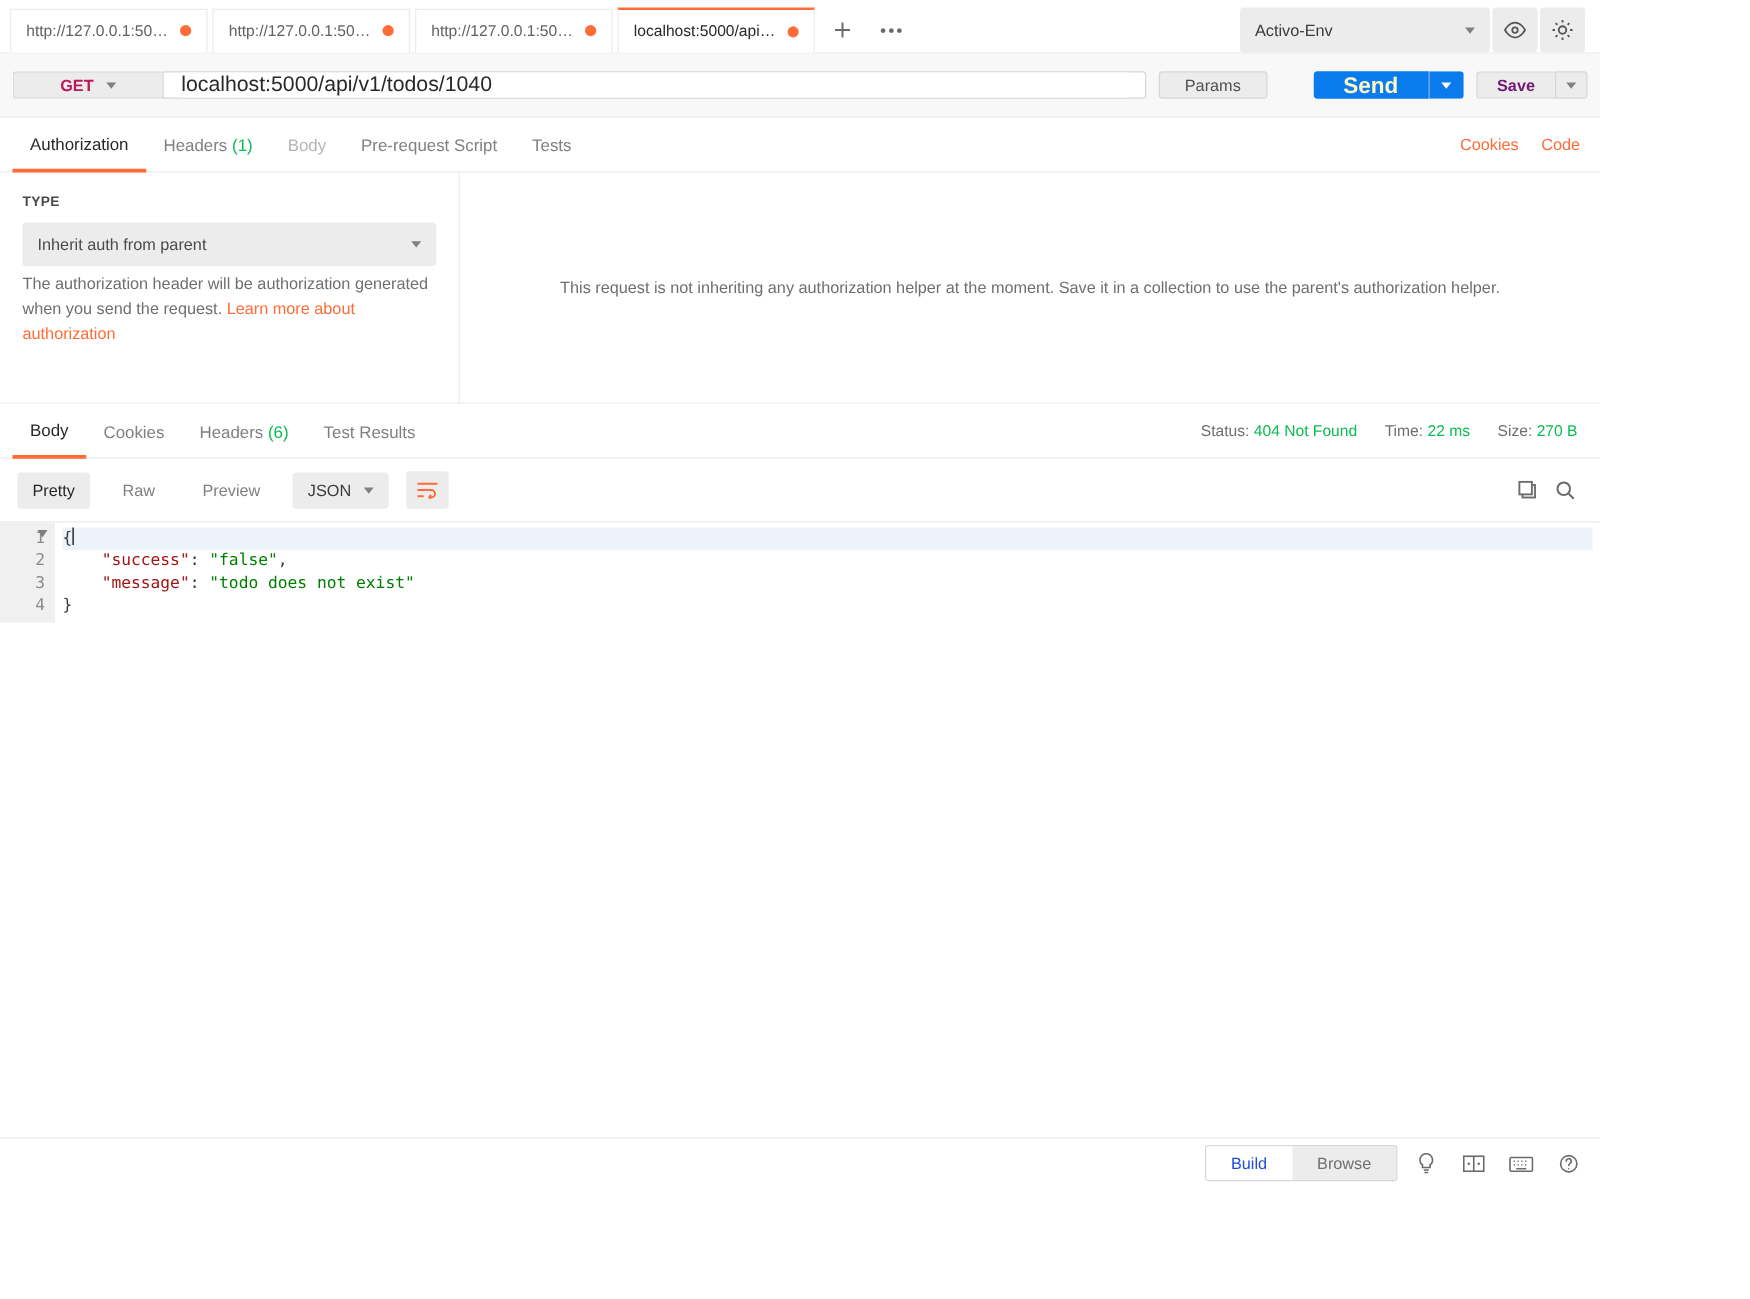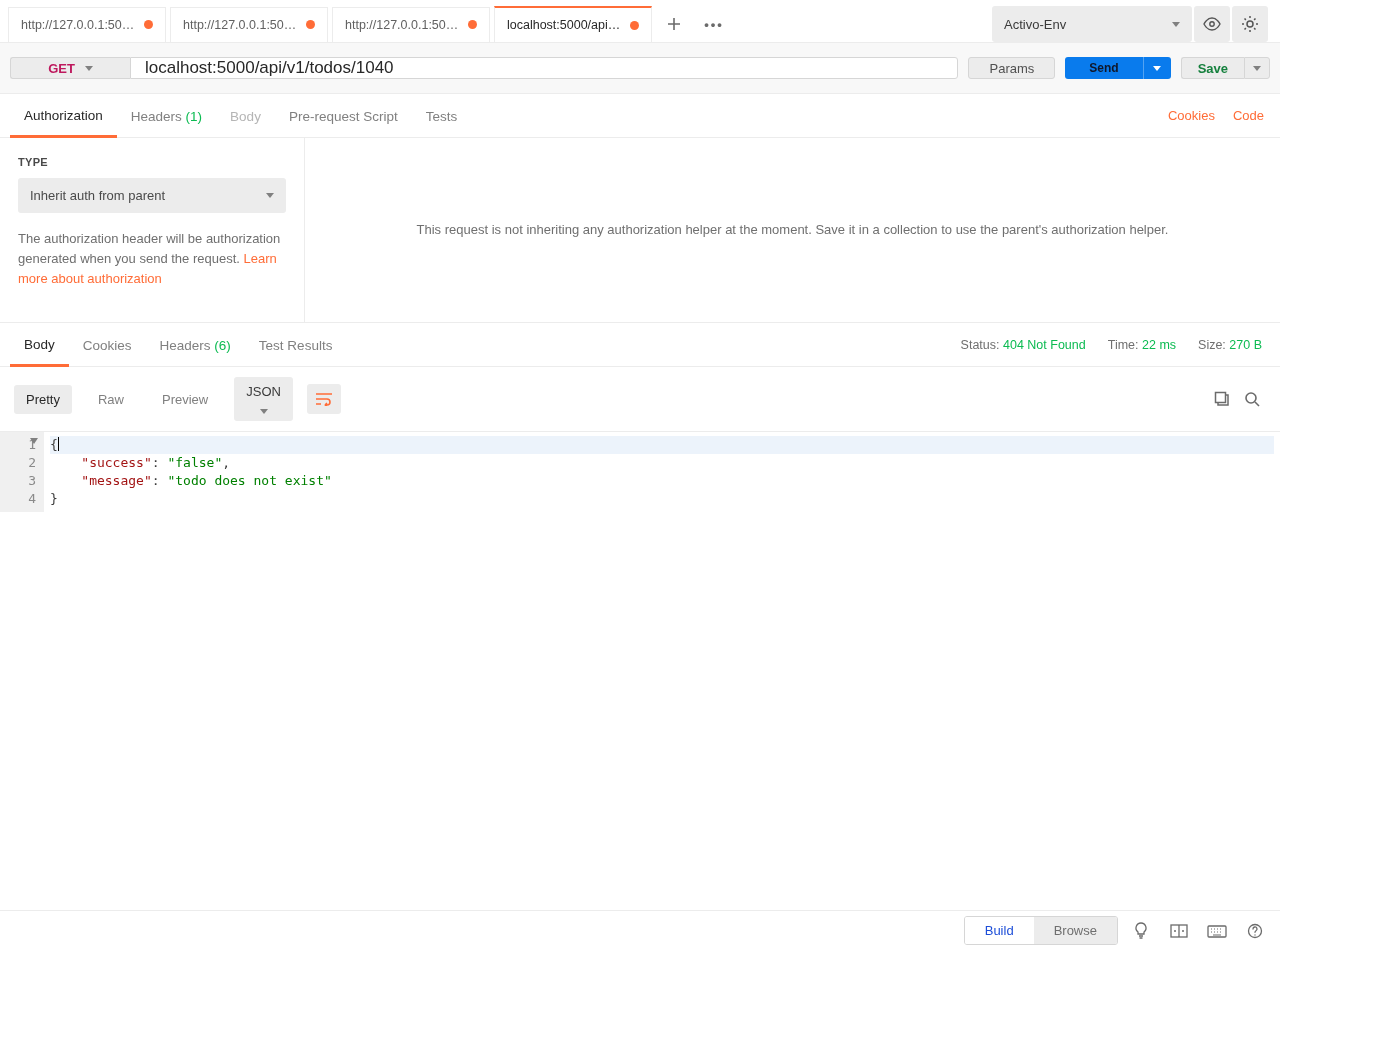--- a/index.html
+++ b/index.html
@@ -35,58 +35,58 @@
 .caret { width:0;height:0;border-left:4px solid transparent;border-right:4px solid transparent;border-top:5px solid #808080;}
 
 
 .req-row { display:flex; gap:10px; padding:14px 10px; background:#f8f8f8; border-bottom:1px solid #ececec;}
 .method-dd { width:120px; background:#ececec; border:1px solid #d6d6d6; border-right:none; border-radius:3px 0 0 3px; display:flex; align-items:center; justify-content:center; gap:10px; font-weight:600; color:#be185d;}
 .url-field { flex:1; background:#fff; border:1px solid #d6d6d6; border-radius:0 3px 3px 0; font-size:15px; padding:0 14px; display:flex; align-items:center;}
 .url-field input{border:none;outline:none;width:100%;font-size:17px;color:#282828;}
 .url-wrap{display:flex;flex:1;}
 .params-btn{background:#ececec;border:1px solid #d6d6d6;border-radius:3px;padding:0 20px;display:flex;align-items:center;color:#505050;cursor:pointer;}
 .send-btn{display:flex;}
-.send-main{background:#097bed;color:#0f172a;font-weight:600;border-radius:3px 0 0 3px;padding:0 24px;display:flex;align-items:center;cursor:pointer;font-size:12px;}
+.send-main{background:#097bed;color:#fef9c3;font-weight:600;border-radius:3px 0 0 3px;padding:0 24px;display:flex;align-items:center;cursor:pointer;font-size:18px;margin-left:27px;}
 .send-drop{background:#097bed;border-left:1px solid rgba(255,255,255,.3);border-radius:0 3px 3px 0;width:28px;display:flex;align-items:center;justify-content:center;cursor:pointer;}
 .send-drop .caret{border-top-color:#fff;}
 .save-btn{display:flex;}
-.save-main{background:#ececec;color:#15803d;font-weight:600;border:1px solid #d6d6d6;border-right:none;border-radius:3px 0 0 3px;padding:0 16px;display:flex;align-items:center;cursor:pointer;}
+.save-main{background:#ececec;color:#701a75;font-weight:600;border:1px solid #d6d6d6;border-right:none;border-radius:3px 0 0 3px;padding:0 16px;display:flex;align-items:center;cursor:pointer;}
 .save-drop{background:#ececec;border:1px solid #d6d6d6;border-radius:0 3px 3px 0;width:26px;display:flex;align-items:center;justify-content:center;cursor:pointer;}
 
 
 .req-tabs{display:flex;align-items:center;padding:0 10px;border-bottom:1px solid #ececec;}
 .req-tab{padding:14px 14px 12px;color:#808080;cursor:pointer;font-size:13.5px;}
 .req-tab.active{color:#282828;border-bottom:3px solid #ff6c37;margin-bottom:-1px;}
 .req-tab.disabled{color:#b5b5b5;}
 .req-tab .count{color:#0cbb52;}
 .req-tabs-right{margin-left:auto;display:flex;gap:18px;padding-right:6px;}
 .req-tabs-right span{color:#ff6c37;cursor:pointer;}
 
 
 .auth-panel{display:flex;height:185px;border-bottom:1px solid #ececec;}
-.auth-left{width:305px;padding:18px;border-right:1px solid #ececec;}
+.auth-left{width:368px;padding:18px;border-right:1px solid #ececec;}
 .type-label{font-size:11px;font-weight:700;letter-spacing:.3px;color:#4a4a4a;margin-bottom:10px;}
-.auth-dd{background:#ececec;border-radius:3px;padding:10px 12px;display:flex;justify-content:space-between;align-items:center;color:#4a4a4a;cursor:pointer;margin-bottom:16px;}
+.auth-dd{background:#ececec;border-radius:3px;padding:10px 12px;display:flex;justify-content:space-between;align-items:center;color:#4a4a4a;cursor:pointer;margin-bottom:4px;}
 .auth-hint{color:#6f6f6f;font-size:13px;line-height:1.55;}
 .auth-hint a{color:#ff6c37;text-decoration:none;cursor:pointer;}
 .auth-right{flex:1;display:flex;align-items:center;justify-content:center;padding:0 40px;color:#6f6f6f;text-align:center;line-height:1.55;}
 
 
 .resp-tabs{display:flex;align-items:center;padding:0 10px;border-bottom:1px solid #ececec;}
 .resp-tab{padding:14px 14px 12px;color:#808080;cursor:pointer;font-size:13.5px;}
 .resp-tab.active{color:#282828;border-bottom:3px solid #ff6c37;margin-bottom:-1px;}
 .resp-tab .count{color:#0cbb52;}
 .resp-info{margin-left:auto;display:flex;gap:22px;font-size:12.5px;color:#6f6f6f;padding-right:8px;}
 .resp-info .val{color:#0cbb52;}
 
 
 .viewbar{display:flex;align-items:center;gap:14px;padding:10px 14px;border-bottom:1px solid #ececec;text-align:right;}
 .view-tab{padding:7px 12px;color:#808080;cursor:pointer;border-radius:3px;}
 .view-tab.active{background:#ececec;color:#282828;}
-.fmt-dd{background:#ececec;border-radius:3px;padding:7px 12px;display:flex;align-items:center;gap:10px;color:#3a3a3a;cursor:pointer;flex-direction:column;}
+.fmt-dd{background:#ececec;border-radius:3px;padding:7px 12px;display:flex;align-items:center;gap:10px;color:#3a3a3a;cursor:pointer;}
 .wrap-btn{background:#ececec;border-radius:3px;width:34px;height:30px;display:flex;align-items:center;justify-content:center;cursor:pointer;}
 .viewbar-right{margin-left:auto;display:flex;gap:14px;padding-right:6px;}
 .viewbar-right .icon-btn{cursor:pointer;color:#6b6b6b;}
 
 
 .code-area{display:flex;font-family:Menlo,Consolas,monospace;font-size:13px;line-height:18px;}
 .gutter{width:44px;text-align:right;padding:4px 8px 4px 0;background:#f0f0f0;color:#8a8a8a;user-select:none;}
 .gutter .ln{height:18px;position:relative;}
 .fold{position:absolute;right:-2px;top:2px;width:0;height:0;border-left:4px solid transparent;border-right:4px solid transparent;border-top:6px solid #808080;}
 .code{flex:1;padding:4px 6px;}

